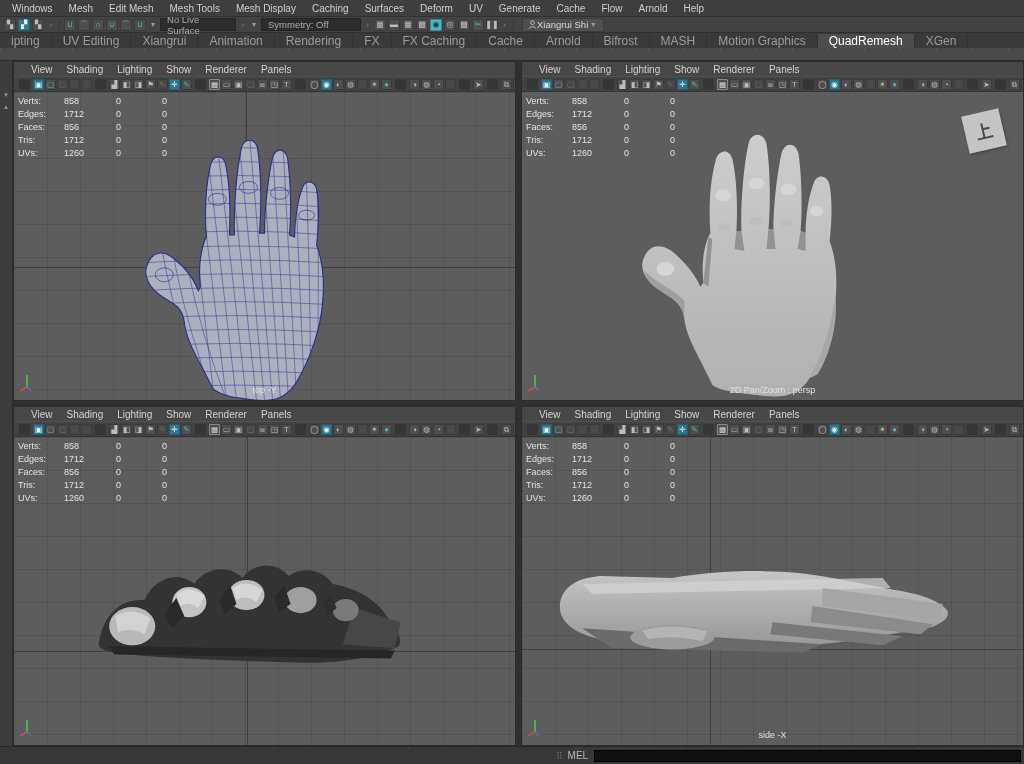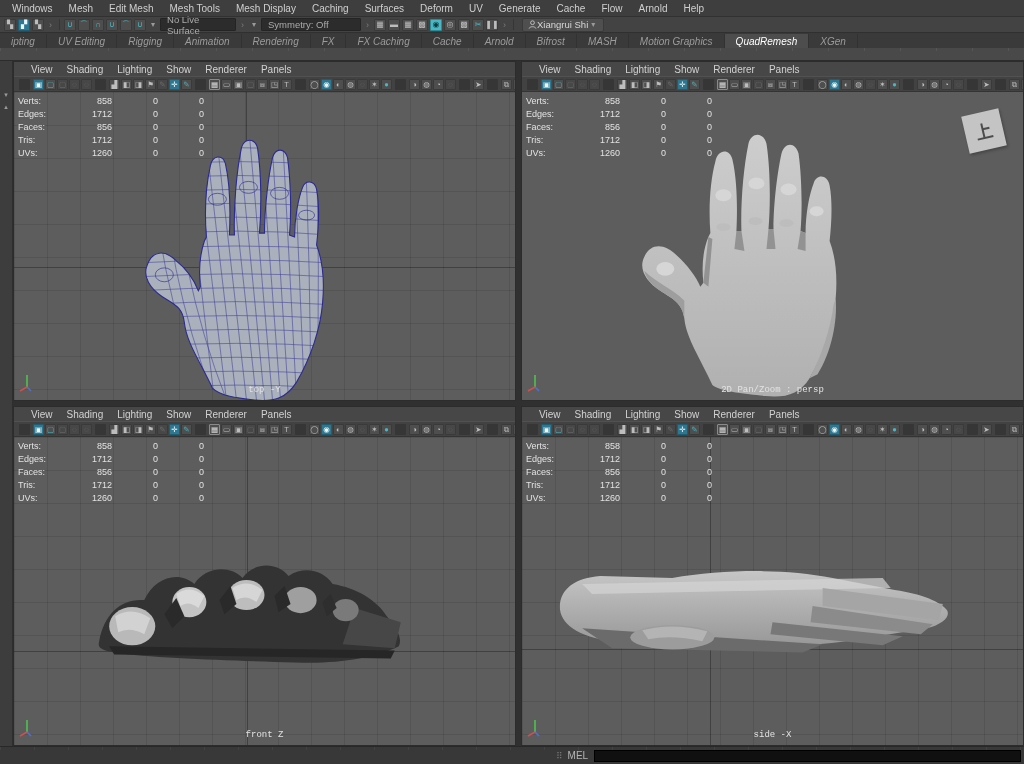--- a/index.html
+++ b/index.html
@@ -31,22 +31,22 @@
   .field { height:13px; background:#2c2c2c; border:1px solid #242424; color:#ababab;
            font-size:9.5px; display:flex; align-items:center; padding:0 6px; border-radius:1px; }
   .f-live { width:76px; } .f-sym { width:100px; }
   .userchip { height:14px; background:#4f4f4f; border:1px solid #3a3a3a; border-radius:2px;
               display:flex; align-items:center; padding:0 5px; margin-left:4px; }
   .userchip .uname { font-size:9.5px; color:#d6d6d6; }
 
   
   .shelftabs { position:absolute; top:34px; left:0; right:0; height:14px; background:#3a3a3a;
                display:flex; align-items:stretch; }
-  .shelftabs .tab { font-size:10px; color:#9b9b9b; padding:0 11px; display:flex; align-items:center;
-                    border-right:1px solid #323232; cursor:default;font-style:italic; }
+  .shelftabs .tab { font-size:12px; color:#9b9b9b; padding:0 11px; display:flex; align-items:center;
+                    border-right:1px solid #323232; cursor:default; }
   .shelftabs .tab.active { background:#4d4d4d; color:#ffffff; }
   .shelfbody { position:absolute; top:48px; left:0; right:0; height:13px; background:#494949;
                border-bottom:1px solid #2c2c2c;
                background-image:repeating-linear-gradient(90deg, rgba(255,255,255,0.07) 0 1px, transparent 1px 36px);
                background-size:100% 3px; background-repeat:no-repeat; }
 
   
   .workspace { position:absolute; top:61px; left:0; right:0; bottom:18px; display:flex; }
   .leftstrip { width:13px; background:#3d3d3d; border-right:1px solid #2e2e2e;
                display:flex; flex-direction:column; align-items:center; padding-top:30px; gap:4px; }
@@ -65,24 +65,24 @@
       background-image:
         linear-gradient(rgba(0,0,0,0.10) 1px, transparent 1px),
         linear-gradient(90deg, rgba(0,0,0,0.10) 1px, transparent 1px);
       background-size:33px 33px; }
   .axis-h, .axis-v { position:absolute; background:rgba(0,0,0,0.30); pointer-events:none; }
   .axis-h { left:0; right:0; height:1px; }
   .axis-v { top:0; bottom:0; width:1px; }
 
   .hud { position:absolute; top:4px; left:4px; display:grid;
          grid-template-columns:46px 52px 46px 46px; row-gap:3px; font-size:9px; color:#e2e2e2; }
-  .hud .lab { text-align:left; } .hud .val { text-align:right; padding-right:4px; }
+  .hud .lab { text-align:left; } .hud .val { padding-right:4px; }
 
   .vp-label { position:absolute; bottom:5px; left:0; right:0; text-align:center;
-              font-size:9px; color:#e3e3e3; pointer-events:none;font-family:Liberation Mono, monospace; }
+              font-size:9px; color:#e3e3e3; pointer-events:none; }
   .gizmo { position:absolute; left:5px; bottom:3px; width:26px; height:26px; }
 
   .handsvg { position:absolute; inset:0; width:100%; height:100%; }
 
   .viewplate { position:absolute; width:38px; height:38px; background:#c4c4c4;
                transform:rotate(-13deg); box-shadow:1px 2px 3px rgba(0,0,0,0.25);
                display:flex; align-items:center; justify-content:center; }
 
   
   .cmdline { position:absolute; bottom:0; left:0; right:0; height:18px; background:#383838;
@@ -162,21 +162,21 @@
     <span class="uname">Xiangrui Shi</span>
     <span class="caret">▾</span>
   </span>
 </div>
 
 <div class="shelftabs">
   <div style="display:flex;">
 
   <span class="tab">ipting</span>
       <span class="tab">UV Editing</span>
-      <span class="tab">Rigging</span>
+      <span class="tab">Xiangrui</span>
       <span class="tab">Animation</span>
       <span class="tab">Rendering</span>
       <span class="tab">FX</span>
       <span class="tab">FX Caching</span>
       <span class="tab">Cache</span>
       <span class="tab">Arnold</span>
       <span class="tab">Bifrost</span>
       <span class="tab">MASH</span>
       <span class="tab">Motion Graphics</span>
       <span class="tab active">QuadRemesh</span>
@@ -600,21 +600,20 @@
               <span class="val">1712</span>
               <span class="val">0</span>
               <span class="val">0</span>
             
               <span class="lab">UVs:</span>
               <span class="val">1260</span>
               <span class="val">0</span>
               <span class="val">0</span>
             </span>
         </div>
-        <div class="vp-label">front Z</div>
         <svg class="gizmo" viewBox="0 0 26 26">
           <line x1="8" y1="16" x2="8" y2="4" stroke="#4fc24f" stroke-width="1.6"></line>
           <line x1="8" y1="16" x2="1" y2="20" stroke="#d05050" stroke-width="1.6"></line>
           <line x1="8" y1="16" x2="12" y2="20" stroke="#5070d0" stroke-width="1.6"></line>
         </svg>
       </div>
     </div>
 
     <div class="viewport">
       <div class="vp-menu">

